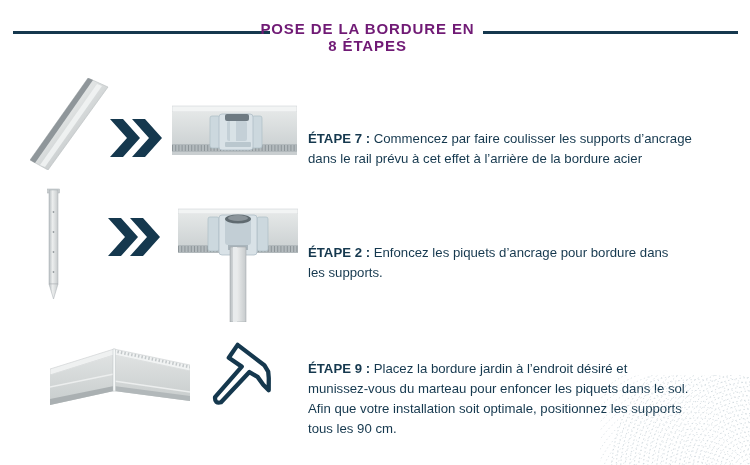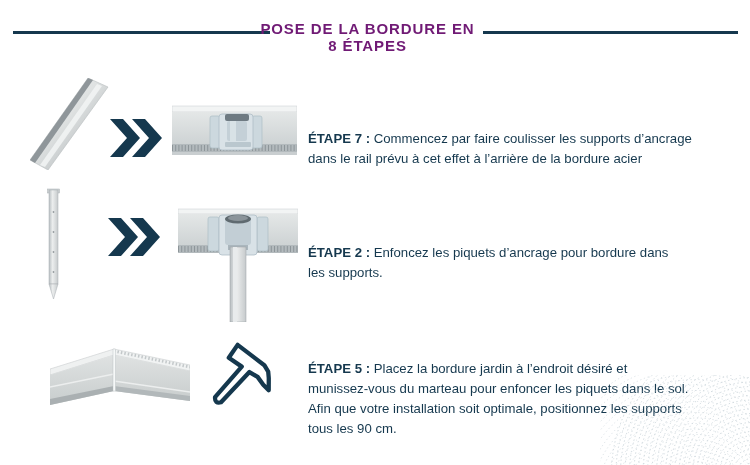--- a/index.html
+++ b/index.html
@@ -138,21 +138,21 @@
       <line x1="64" y1="38" x2="140" y2="49" stroke="#eceeee" stroke-width="1.5"></line>
       <rect x="63" y="6" width="2.5" height="42" fill="#f6f8f8" stroke="#b6bcbe" stroke-width="0.4"></rect>
     </svg>
 
     <svg class="abs" style="left:198px;top:341px" width="78" height="82" viewBox="0 0 100 100">
       <g transform="rotate(40 50 50)">
         <path d="M20 13 L63 11 L72 14 L78 20 L88 32 L78 31 L66 28 L54 30 L51 83 Q46 90 41 83 L42 31 L22 33 Z" fill="none" stroke="#15384e" stroke-width="5.5" stroke-linejoin="round" stroke-linecap="round"></path>
       </g>
     </svg>
 
-    <p class="step-text" style="top:346px"><b class="step-label">ÉTAPE 5 :</b> <span class="step-body">Placez la bordure jardin à l’endroit désiré et
+    <p class="step-text" style="top:346px"><b class="step-label">ÉTAPE 9 :</b> <span class="step-body">Placez la bordure jardin à l’endroit désiré et
 munissez-vous du marteau pour enfoncer les piquets dans le sol.
 Afin que votre installation soit optimale, positionnez les supports
 tous les 90 cm.</span></p>
   </div>
 
   <svg class="abs" style="left:600px;top:375px" width="150" height="90" viewBox="0 0 150 90" id="corner-pattern">
       <circle cx="152" cy="98" r="10" fill="none" stroke="#bcc8d0" stroke-width="0.9" stroke-dasharray="1.3 2.6" opacity="0.8"></circle>
       <circle cx="152" cy="98" r="14.5" fill="none" stroke="#bcc8d0" stroke-width="0.9" stroke-dasharray="1.3 2.6" opacity="0.8"></circle>
       <circle cx="152" cy="98" r="19" fill="none" stroke="#bcc8d0" stroke-width="0.9" stroke-dasharray="1.3 2.6" opacity="0.8"></circle>
       <circle cx="152" cy="98" r="23.5" fill="none" stroke="#bcc8d0" stroke-width="0.9" stroke-dasharray="1.3 2.6" opacity="0.8"></circle>

